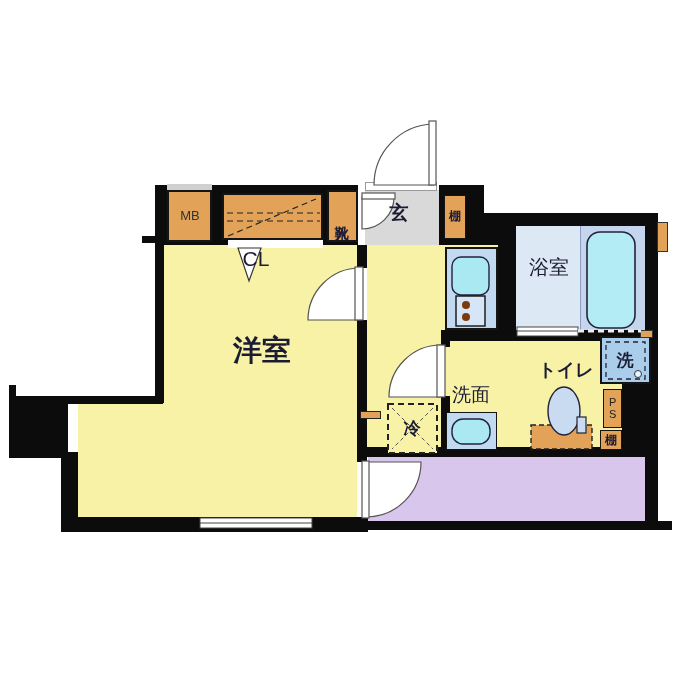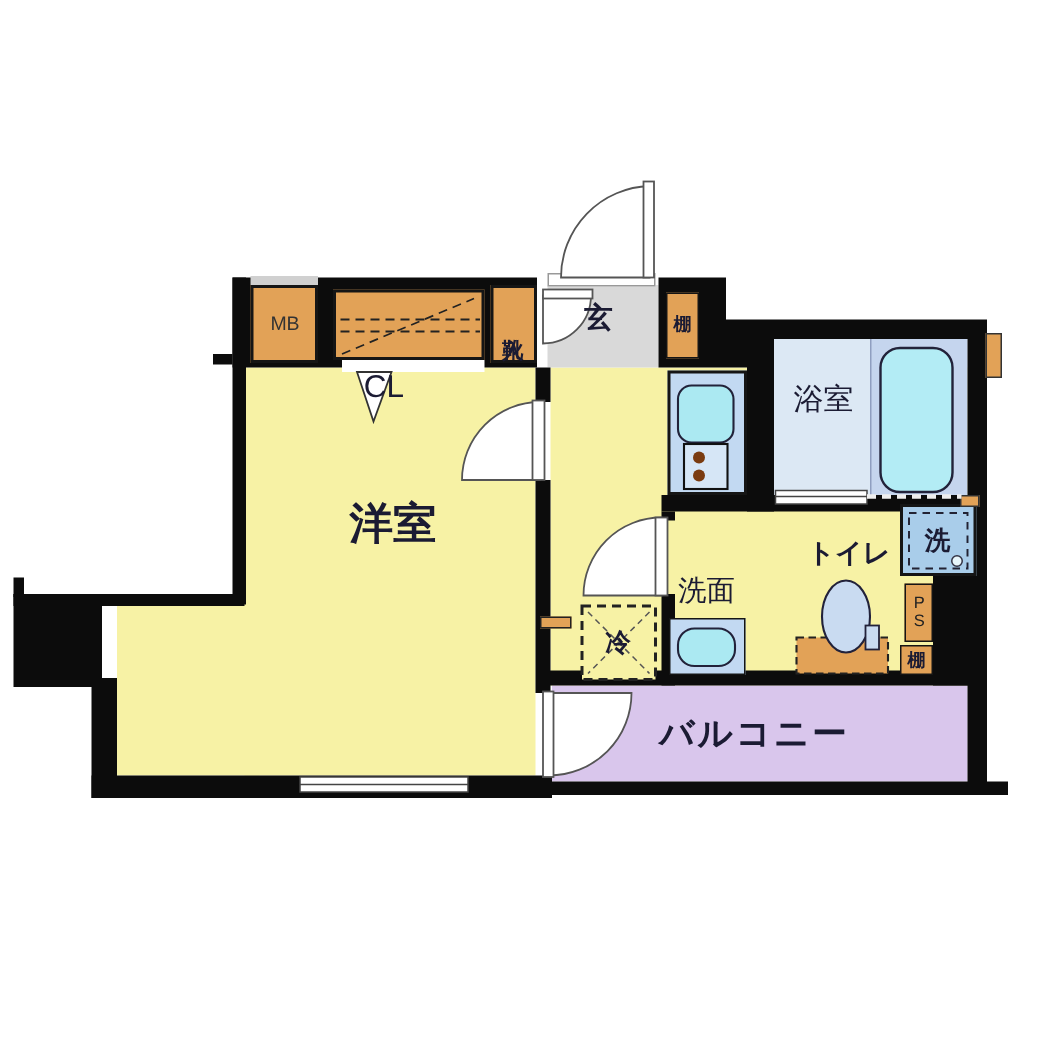--- a/index.html
+++ b/index.html
@@ -124,15 +124,14 @@
   <div class="lbl" style="left:399px;top:213px;font-size:19px;font-weight:bold;">玄</div>
   <div class="lbl" style="left:455px;top:216px;font-size:12px;font-weight:bold;">棚</div>
   <div class="lbl" style="left:549px;top:267px;font-size:20px;font-weight:normal;">浴室</div>
   <div class="lbl" style="left:262px;top:350px;font-size:29px;font-weight:bold;">洋室</div>
   <div class="lbl" style="left:471px;top:395px;font-size:19px;font-weight:normal;">洗面</div>
   <div class="lbl" style="left:566px;top:371px;font-size:18px;font-weight:bold;font-family:Liberation Mono, monospace;">トイレ</div>
   <div class="lbl" style="left:412px;top:429px;font-size:17px;font-weight:bold;">冷</div>
   <div class="lbl" style="left:625px;top:361px;font-size:17px;font-weight:bold;">洗</div>
   <div class="lbl vtext" style="left:612px;top:408px;font-size:11px;color:#222;position:absolute;">PS</div>
   <div class="lbl" style="left:611px;top:440px;font-size:12px;font-weight:bold;">棚</div>
-  <div class="lbl" style="left:503px;top:489px;font-size:23px;font-weight:bold;letter-spacing:2px;">バルコニー</div>
 
 </div>
 
 </body></html>

